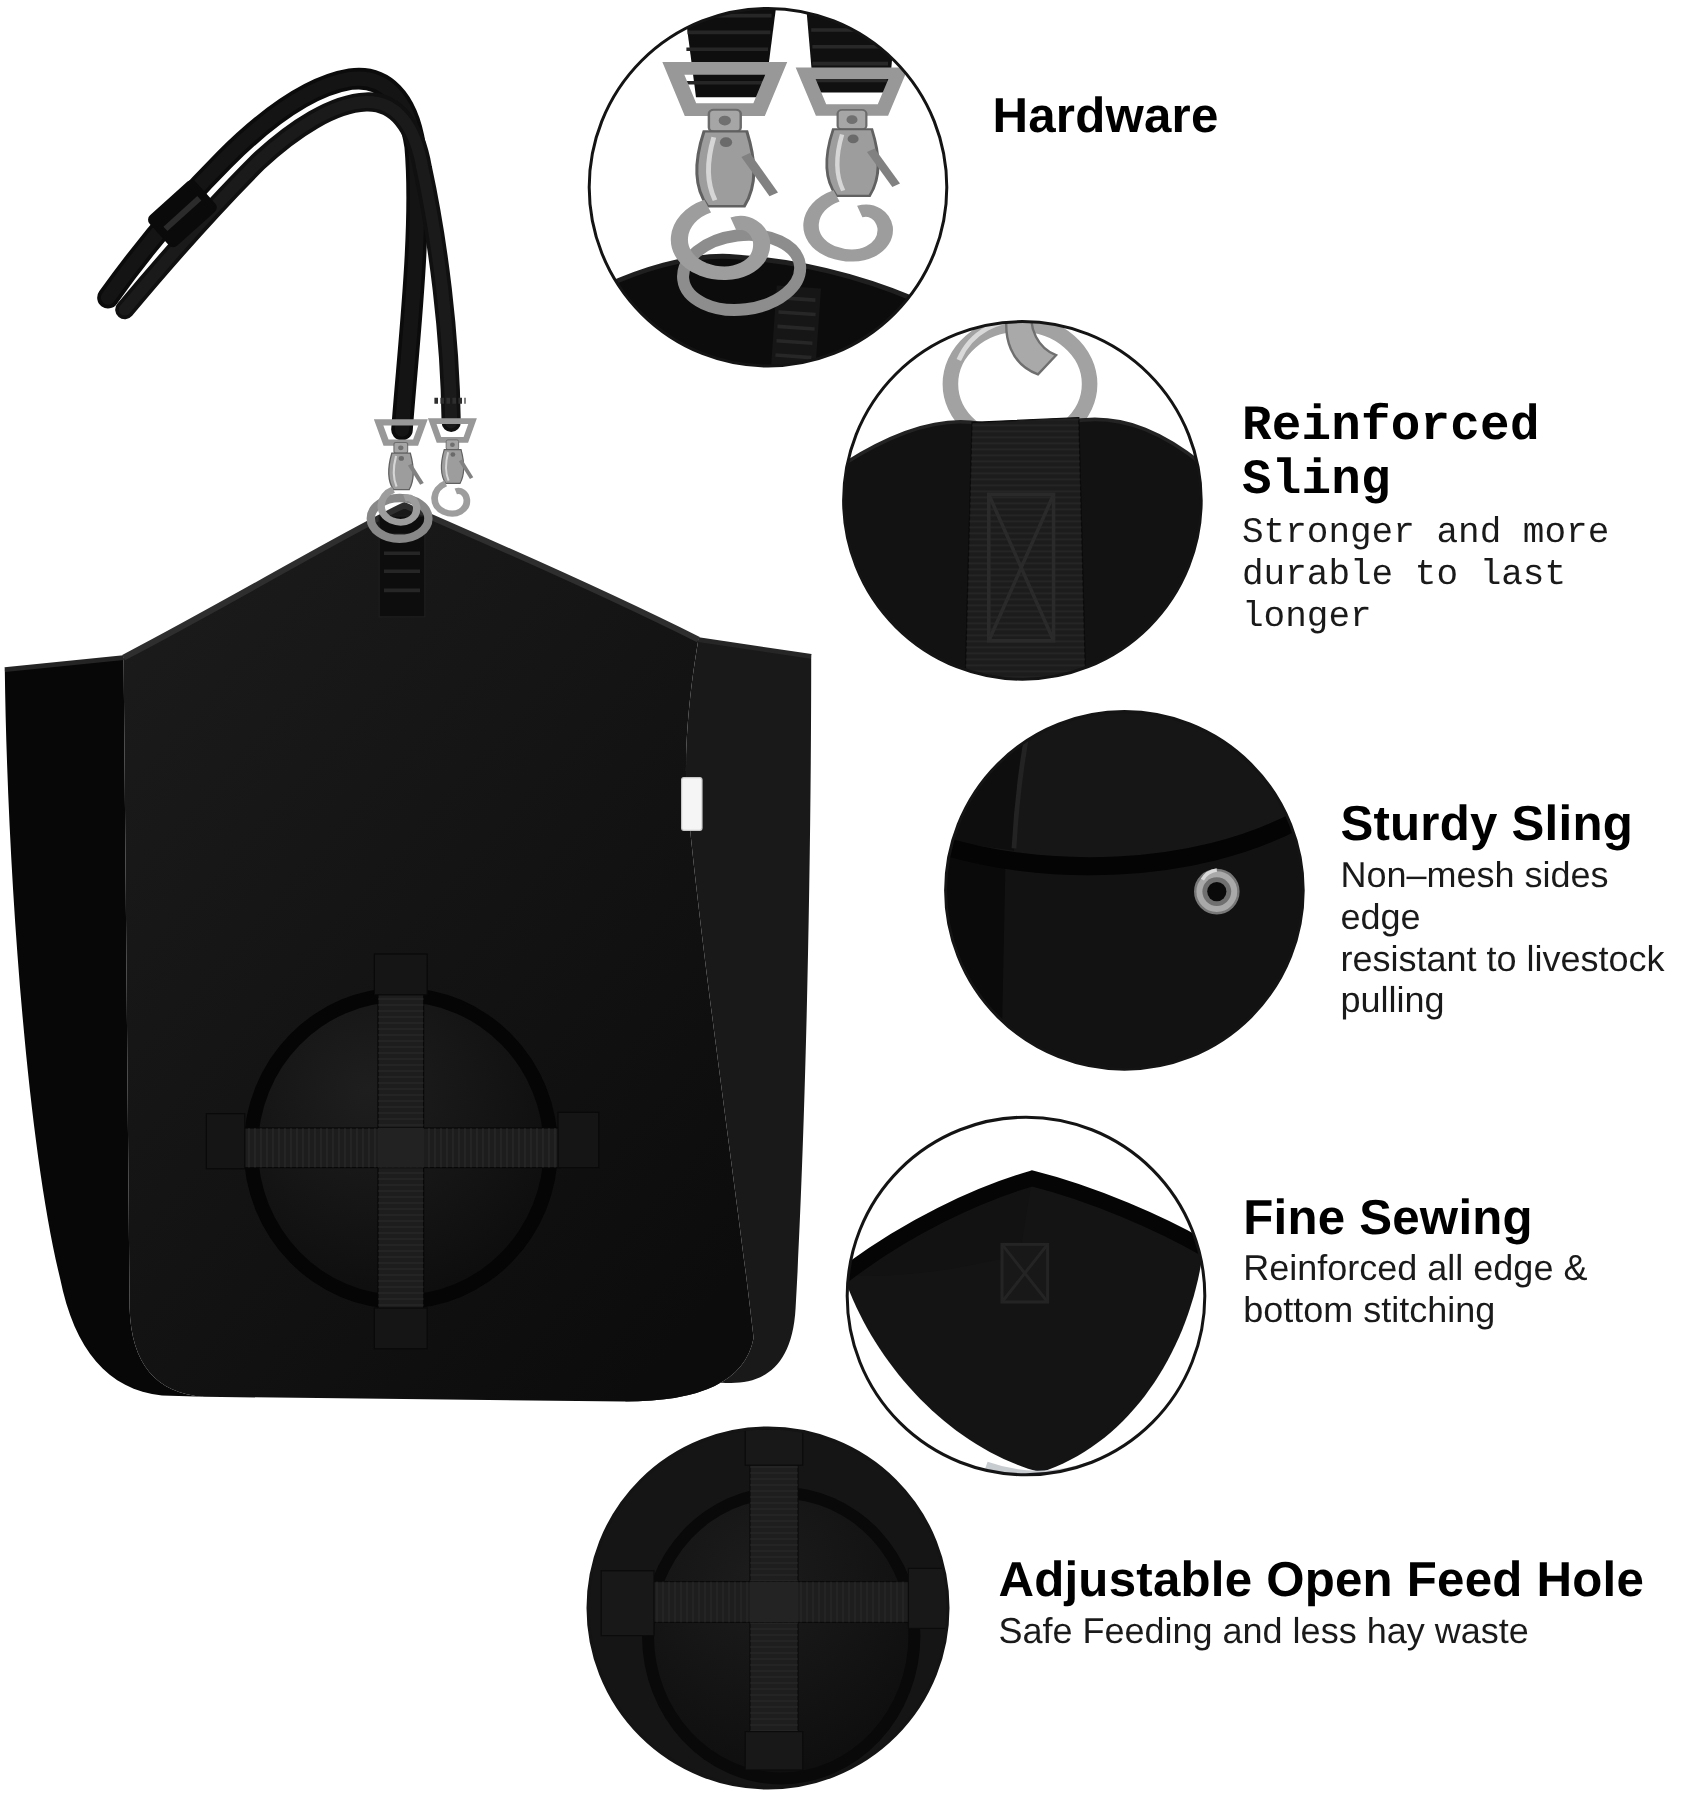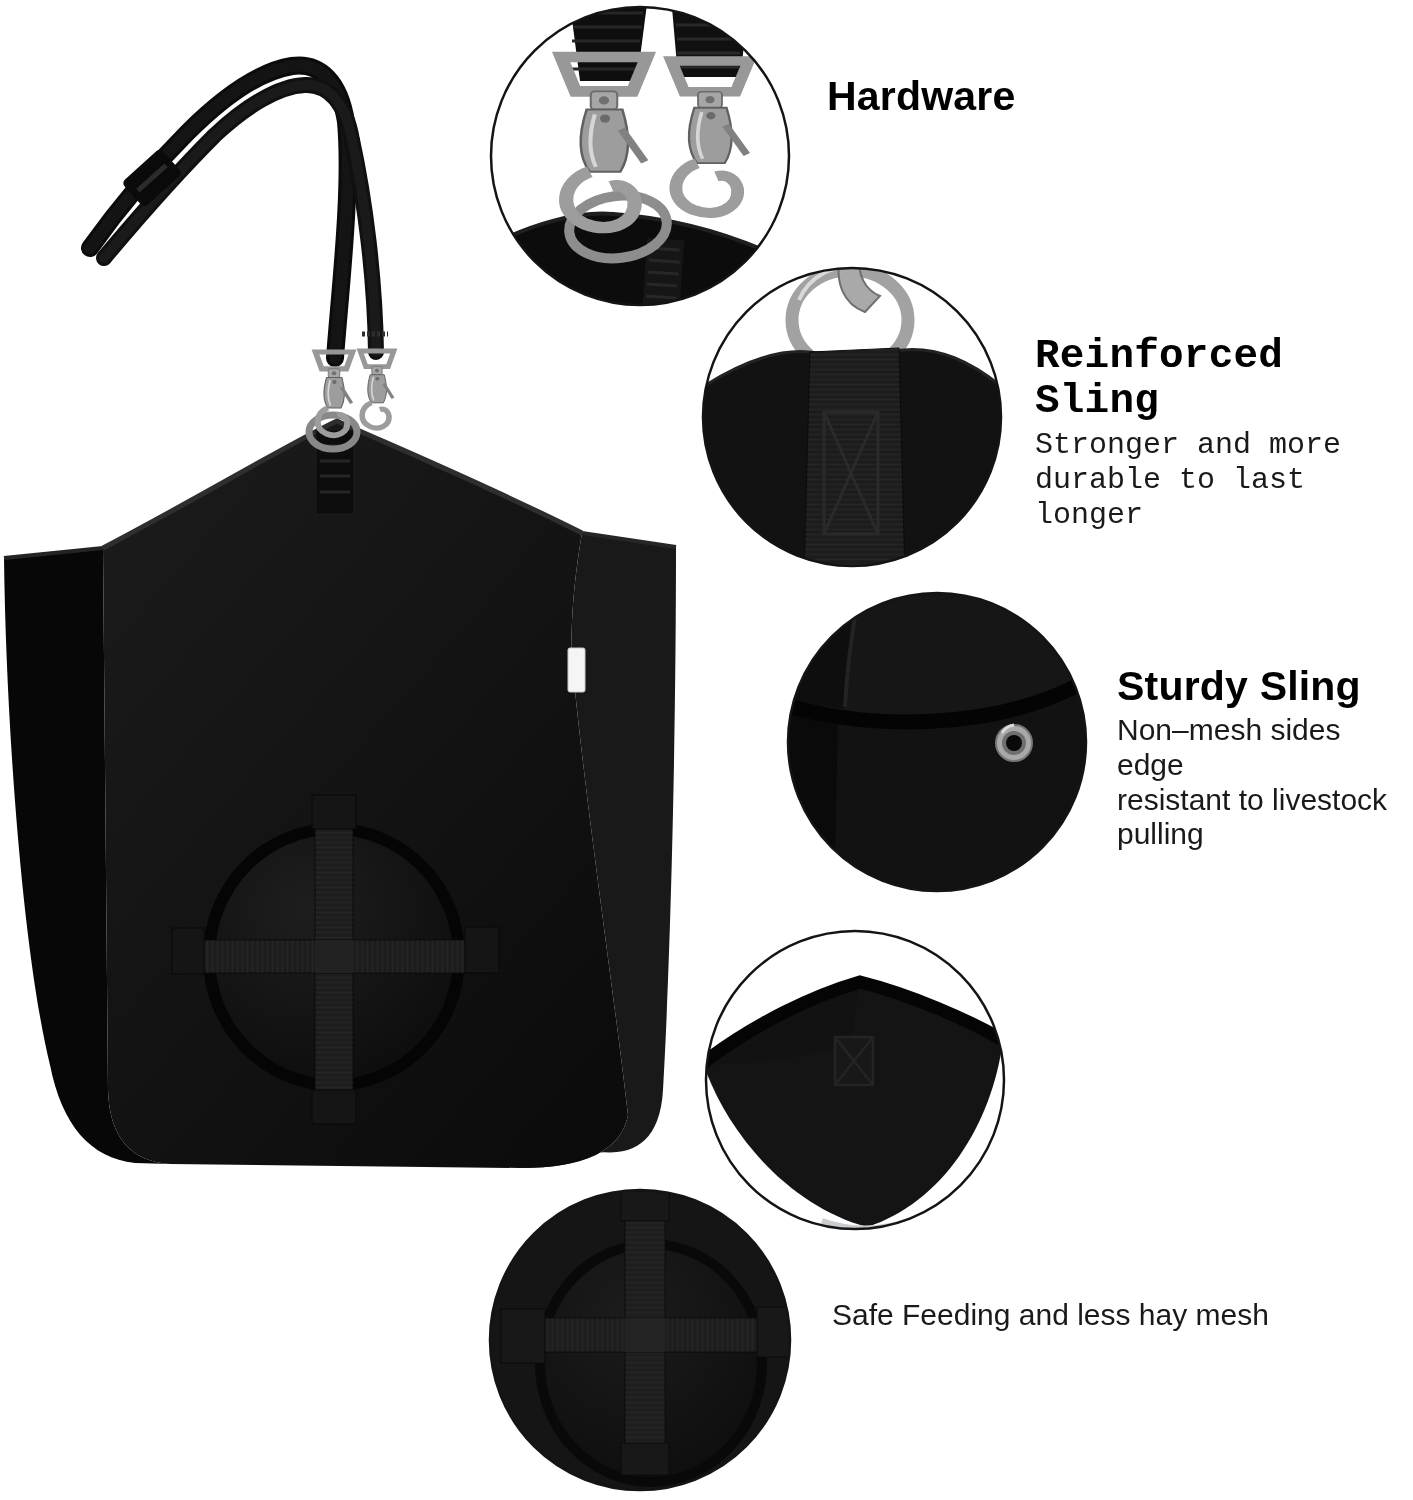--- a/index.html
+++ b/index.html
@@ -237,18 +237,24 @@
 durable to last longer</p>
   </div>
 
   <div class="feature" id="f-sides">
     <h3>Sturdy Sling</h3>
     <p>Non–mesh sides edge
 resistant to livestock
 pulling</p>
   </div>
 
+  <div class="feature" id="f-sewing">
+    <h3>Fine Sewing</h3>
+    <p>Reinforced all edge &amp;
+bottom stitching</p>
+  </div>
 
   <div class="feature" id="f-hole">
-    <p>Safe Feeding and less hay mesh</p>
+    <h3>Adjustable Open Feed Hole</h3>
+    <p>Safe Feeding and less hay waste</p>
   </div>
 
 </div>
 
 </body></html>

